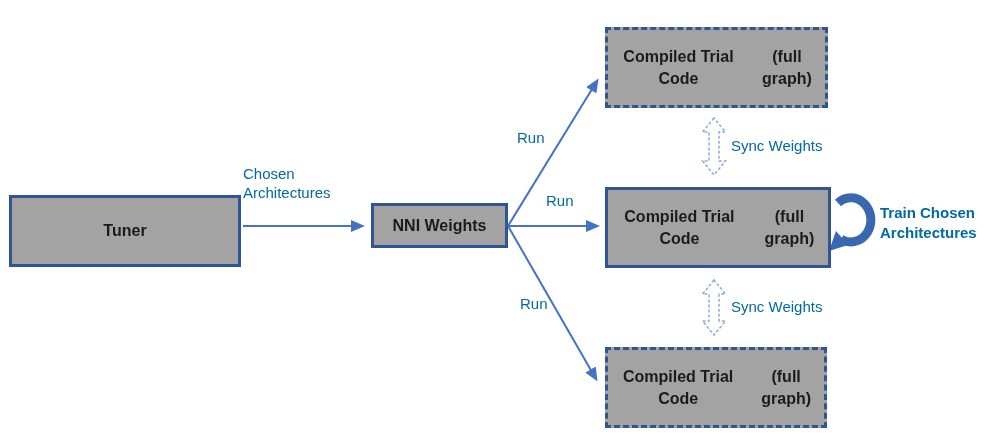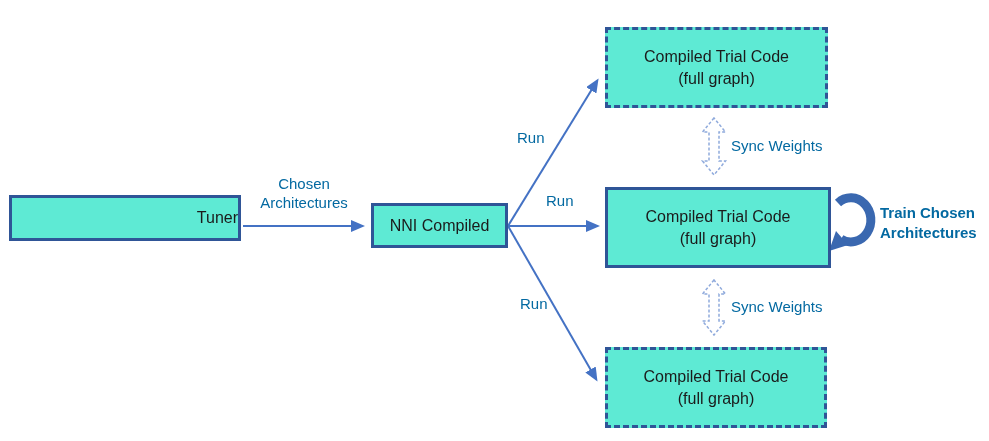--- a/index.html
+++ b/index.html
@@ -18,45 +18,46 @@
   .arrows {
     position: absolute;
     left: 0;
     top: 0;
     width: 989px;
     height: 441px;
   }
   .node {
     position: absolute;
     box-sizing: border-box;
-    background: #5eead4;
+    background: #a3a3a3;
     border: 3px solid #2f5597;
     display: flex;
-    flex-direction: column;
+    flex-direction: row;
     align-items: center;
     justify-content: center;
     text-align: center;
     color: #1b1b1b;
     font-size: 16px;
     line-height: 22px;
+    font-weight: bold;
   }
   .node.dashed { border-style: dashed; }
-  .node-tuner   { left: 9px;   top: 195px; width: 232px; height: 46px; align-items: flex-end; }
+  .node-tuner   { left: 9px;   top: 195px; width: 232px; height: 72px; }
   .node-nni     { left: 371px; top: 203px; width: 137px; height: 45px; }
   .node-trial-top    { left: 605px; top: 27px;  width: 223px; height: 81px; }
   .node-trial-middle { left: 605px; top: 187px; width: 226px; height: 81px; }
   .node-trial-bottom { left: 605px; top: 347px; width: 222px; height: 81px; }
   .edge-label {
     position: absolute;
     color: #0369a1;
     font-size: 15px;
     line-height: 19px;
     white-space: nowrap;
   }
-  .lbl-chosen { left: 243px; top: 174px; width: 122px; text-align: center; }
+  .lbl-chosen { left: 243px; top: 164px; width: 122px; }
   .lbl-run-top    { left: 517px; top: 128px; }
   .lbl-run-middle { left: 546px; top: 191px; }
   .lbl-run-bottom { left: 520px; top: 294px; }
   .lbl-sync-top    { left: 731px; top: 136px; }
   .lbl-sync-bottom { left: 731px; top: 297px; }
   .lbl-train { left: 880px; top: 203px; line-height: 20px; font-weight: bold; }
 </style>
 </head>
 <body>
 
@@ -83,21 +84,21 @@
 
     <path d="M 838 203 A 20 22 0 1 1 841 239" fill="none" stroke-width="9" stroke="#3a68b0"></path>
     <polygon points="829,251 848,245 836,231" fill="#3a68b0"></polygon>
   </svg>
 
   <div class="node node-tuner">
     <div>Tuner</div>
   </div>
 
   <div class="node node-nni">
-    <div>NNI Compiled</div>
+    <div>NNI Weights</div>
   </div>
 
   <div class="node node-trial-top dashed">
     <div>Compiled Trial Code</div>
     <div>(full graph)</div>
   </div>
 
   <div class="node node-trial-middle">
     <div>Compiled Trial Code</div>
     <div>(full graph)</div>

